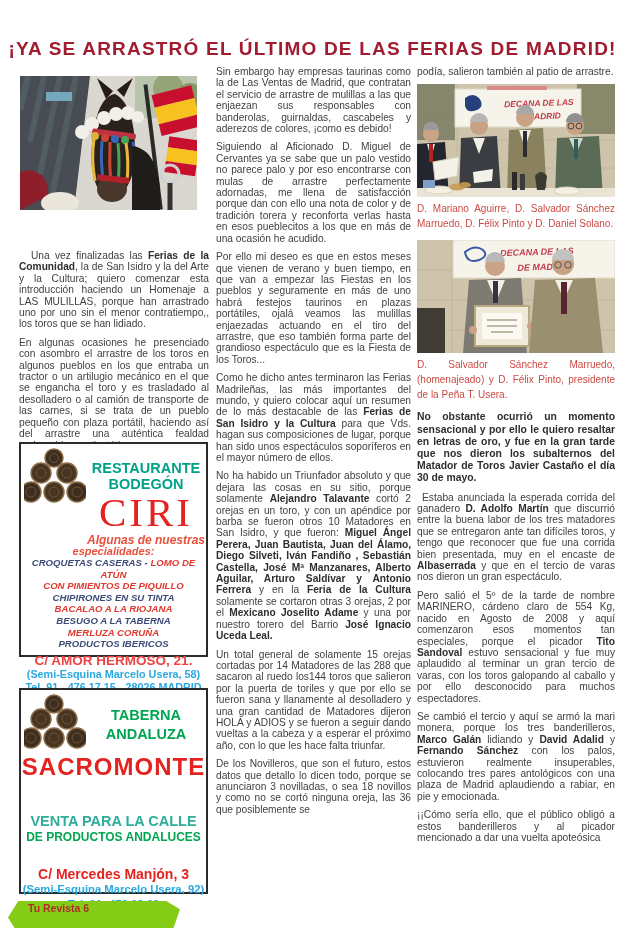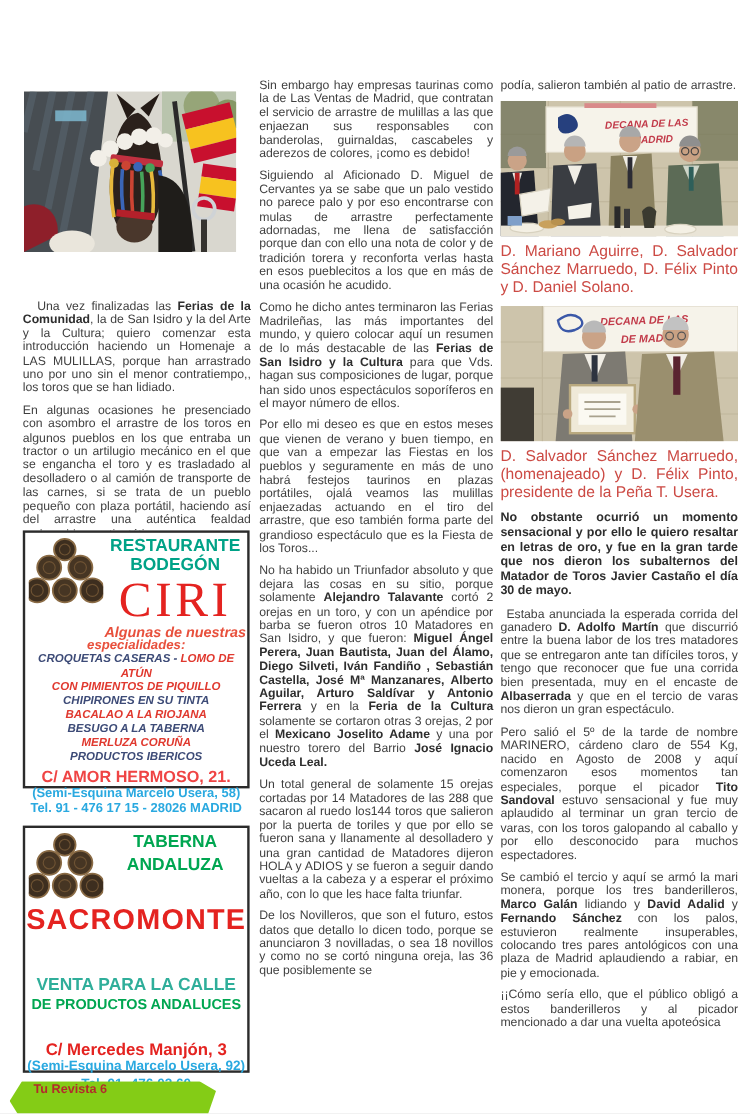--- a/index.html
+++ b/index.html
@@ -13,29 +13,29 @@
   .col-right{left:417px;top:66px;width:198px;}
   .body{margin:0 0 7px 0;font-size:10.2px;line-height:11.4px;text-align:justify;color:#3f3f3f;}
   .b{font-weight:bold;color:#2e2e2e;}
   .ind{text-indent:12px;margin-top:40px;}
   .ind-sm{text-indent:5px;}
   .bold-p{font-weight:bold;color:#222;line-height:12.2px;font-size:10.4px;}
   .photo{border:0;overflow:hidden;}
   .photo svg{display:block;}
   .mule{width:177px;height:134px;margin:2px 0 9px 1px;}
   .rphoto{width:198px;height:113px;margin:5px 0 4px 0;}
-  .caption{margin:0 0 9px 0;font-size:13px;line-height:15px;color:#cc4a44;text-align:justify;}
+  .caption{margin:0 0 9px 0;font-size:10px;line-height:15px;color:#cc4a44;text-align:justify;}
   
   .adbox{position:absolute;left:19px;width:189px;border:2px solid #2b2b2b;background:#fff;
          box-sizing:border-box;text-align:center;}
   .ciri-box{top:442px;height:215px;}
   .sacro-box{top:688px;height:206px;}
   .ad-top{display:flex;align-items:flex-start;}
   .barrels{width:62px;height:58px;flex:0 0 62px;margin:3px 0 0 3px;}
-  .ad-top-text{flex:1;padding-top:3px;}
+  .ad-top-text{flex:1;padding-top:16px;}
   .teal15{color:#00a287;font-weight:bold;font-size:14.5px;line-height:16px;}
   .green15{color:#00a651;font-weight:bold;font-size:14.5px;line-height:19px;}
   .ciri-name{font-family:"Liberation Serif",serif;color:#e42320;font-weight:normal;
              font-size:41px;line-height:38px;letter-spacing:3px;margin-top:1px;}
   .tag1{color:#e8503c;font-style:italic;font-weight:bold;font-size:12px;margin-top:2px;}
   .tag2{color:#e8503c;font-style:italic;font-weight:bold;font-size:11px;margin-top:-2px;}
   .menu-line{font-style:italic;font-weight:bold;font-size:9.6px;line-height:11.6px;}
   .c-navy{color:#3d4b77;}
   .c-red{color:#e0392f;}
   .street-red{color:#ef4444;font-weight:bold;font-size:13.5px;margin-top:3px;}
@@ -49,20 +49,21 @@
   .ribbon{position:absolute;left:8px;top:901px;width:172px;height:33px;background:#84cc16;
           clip-path:polygon(0 50%,6% 0,92% 0,100% 25%,95% 100%,6% 100%);}
   .ribbon span{display:block;padding:1px 0 0 20px;color:#b32b2b;font-weight:bold;font-size:10.5px;}
   .banner-txt{fill:#c23b4a;font-style:italic;font-weight:bold;font-family:"Liberation Sans",sans-serif;}
 </style>
 </head>
 <body>
 
 <div id="page">
 
+  <h1 class="headline">¡YA SE ARRASTRÓ EL ÚLTIMO DE LAS FERIAS DE MADRID!</h1>
 
   <div class="col col-left">
     <div class="photo mule">
       <svg viewBox="0 0 177 134" width="177" height="134">
         <rect width="177" height="134" fill="#d9d7cf"></rect>
         <rect x="115" y="0" width="62" height="42" fill="#b9c4ad"></rect>
         <circle cx="148" cy="12" r="15" fill="#8fa06e" opacity="0.85"></circle>
         <circle cx="170" cy="20" r="13" fill="#7b9158" opacity="0.85"></circle>
         <polygon points="0,0 70,0 54,134 0,134" fill="#474d52"></polygon>
         <path d="M8,0 L0,34 M24,0 L10,66 M40,0 L20,98 M56,0 L30,130" stroke="#5d6b75" stroke-width="6" opacity="0.5"></path>
@@ -189,22 +190,22 @@
     <div class="cyan2">28026 MADRID</div>
   </div>
 
   <div class="ribbon">
     <span>Tu Revista 6</span>
   </div>
 
   <div class="col col-mid">
     <p class="body"><span>Sin embargo hay empresas taurinas como la de Las Ventas de Madrid, que contratan el servicio de arrastre de mulillas a las que enjaezan sus responsables con banderolas, guirnaldas, cascabeles y aderezos de colores, ¡como es debido!</span></p>
     <p class="body"><span>Siguiendo al Aficionado D. Miguel de Cervantes ya se sabe que un palo vestido no parece palo y por eso encontrarse con mulas de arrastre perfectamente adornadas, me llena de satisfacción porque dan con ello una nota de color y de tradición torera y reconforta verlas hasta en esos pueblecitos a los que en más de una ocasión he acudido.</span></p>
+    <p class="body"><span>Por ello mi deseo es que en estos meses que vienen de verano y buen tiempo, en que van a empezar las Fiestas en los pueblos y seguramente en más de uno habrá festejos taurinos en plazas portátiles, ojalá veamos las mulillas enjaezadas actuando en el tiro del arrastre, que eso también forma parte del grandioso espectáculo que es la Fiesta de los Toros...</span></p>
     <p class="body"><span>Como he dicho antes terminaron las Ferias Madrileñas, las más importantes del mundo, y quiero colocar aquí un resumen de lo más destacable de las </span><span class="b">Ferias de San Isidro y la Cultura</span><span> para que Vds. hagan sus composiciones de lugar, porque han sido unos espectáculos soporíferos en el mayor número de ellos.</span></p>
-    <p class="body"><span>Por ello mi deseo es que en estos meses que vienen de verano y buen tiempo, en que van a empezar las Fiestas en los pueblos y seguramente en más de uno habrá festejos taurinos en plazas portátiles, ojalá veamos las mulillas enjaezadas actuando en el tiro del arrastre, que eso también forma parte del grandioso espectáculo que es la Fiesta de los Toros...</span></p>
     <p class="body"><span>No ha habido un Triunfador absoluto y que dejara las cosas en su sitio, porque solamente </span><span class="b">Alejandro Talavante</span><span> cortó 2 orejas en un toro, y con un apéndice por barba se fueron otros 10 Matadores en San Isidro, y que fueron: </span><span class="b">Miguel Ángel Perera, Juan Bautista, Juan del Álamo, Diego Silveti, Iván Fandiño , Sebastián Castella, José Mª Manzanares, Alberto Aguilar, Arturo Saldívar y Antonio Ferrera</span><span> y en la </span><span class="b">Feria de la Cultura</span><span> solamente se cortaron otras 3 orejas, 2 por el </span><span class="b">Mexicano Joselito Adame</span><span> y una por nuestro torero del Barrio </span><span class="b">José Ignacio Uceda Leal.</span></p>
     <p class="body"><span>Un total general de solamente 15 orejas cortadas por 14 Matadores de las 288 que sacaron al ruedo los144 toros que salieron por la puerta de toriles y que por ello se fueron sana y llanamente al desolladero y una gran cantidad de Matadores dijeron HOLA y ADIOS y se fueron a seguir dando vueltas a la cabeza y a esperar el próximo año, con lo que les hace falta triunfar.</span></p>
     <p class="body"><span>De los Novilleros, que son el futuro, estos datos que detallo lo dicen todo, porque se anunciaron 3 novilladas, o sea 18 novillos y como no se cortó ninguna oreja, las 36 que posiblemente se</span></p>
   </div>
 
   <div class="col col-right">
     <p class="body"><span>podía, salieron también al patio de arrastre.</span></p>
 
     <div class="photo rphoto">
       <svg viewBox="0 0 198 113" width="198" height="113">

